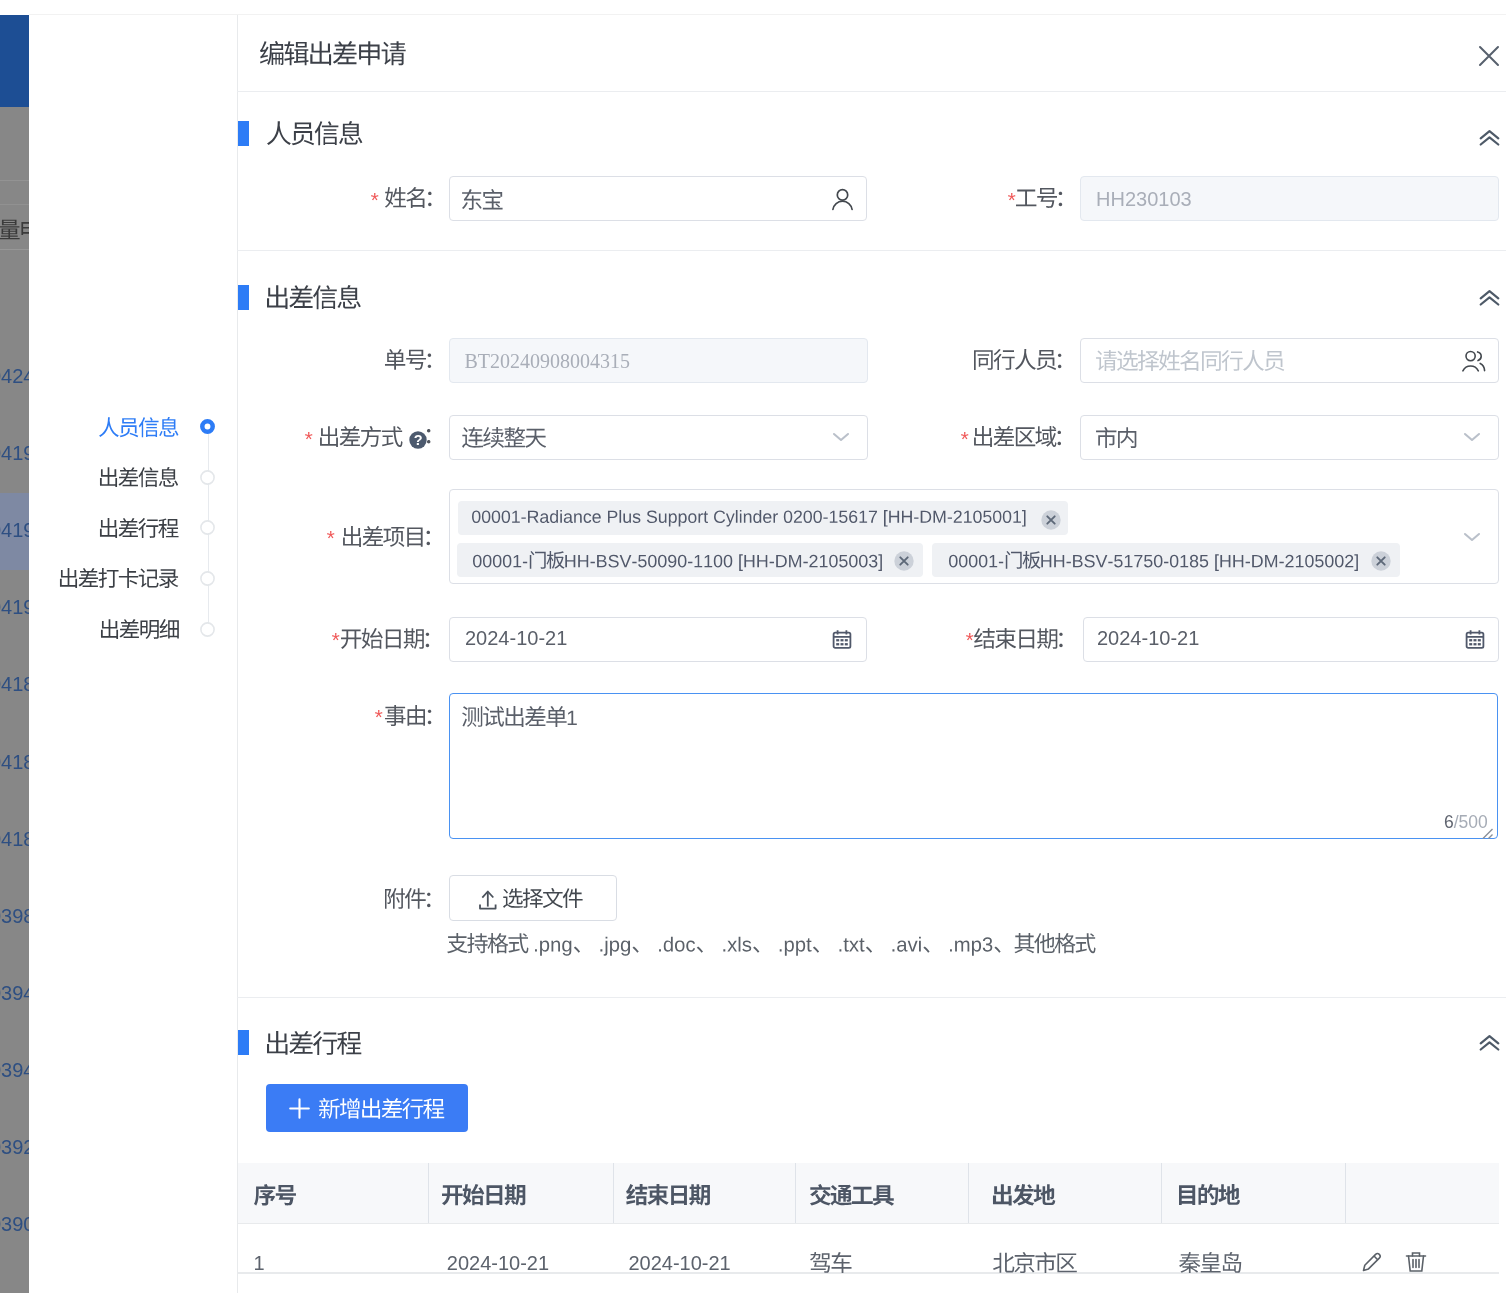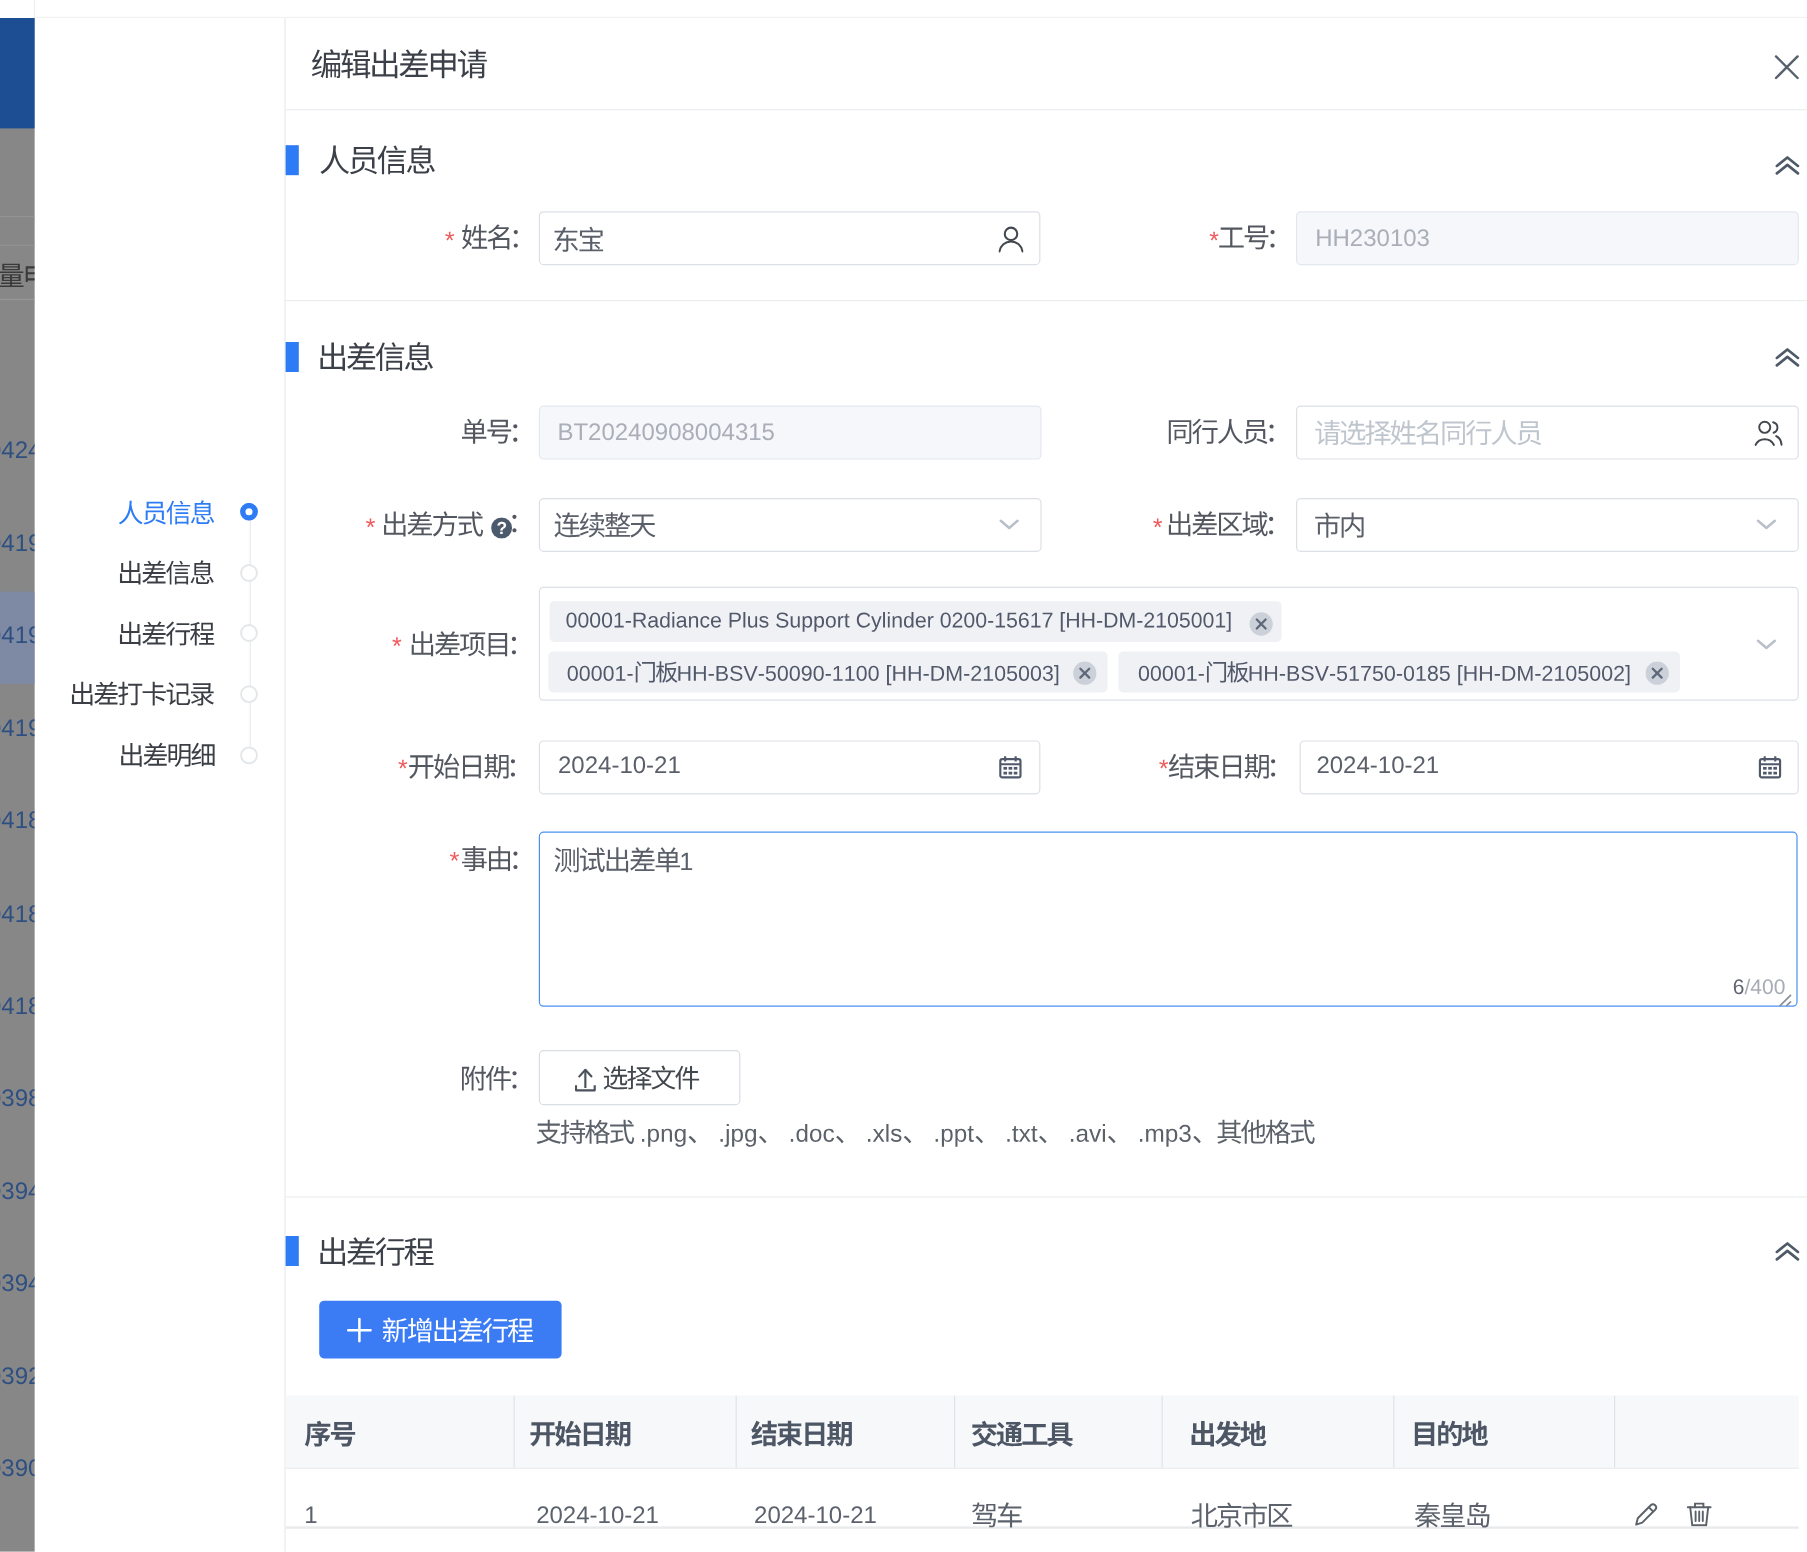--- a/index.html
+++ b/index.html
@@ -142,21 +142,21 @@
       <path d="M1.7 15.5 L10.5 8.4 L19.3 15.5"></path>
     </g>
   </svg>
 <svg style="position:absolute;left:382.5px;top:347.1px" width="50.2" height="24.8" viewBox="0 0 50.2 24.8">
     <g transform="translate(0.78 20.96)">
       <path fill="#53575f" d="M5 -9.9H10.4V-7.5H5ZM12.2 -9.9H17.8V-7.5H12.2ZM5 -13.7H10.4V-11.3H5ZM12.2 -13.7H17.8V-11.3H12.2ZM16.1 -19C15.6 -17.8 14.6 -16.2 13.8 -15.1H8.3L9.2 -15.6C8.8 -16.5 7.7 -17.9 6.8 -19L5.4 -18.3C6.2 -17.3 7.1 -16 7.6 -15.1H3.4V-6H10.4V-3.9H1.2V-2.3H10.4V1.8H12.2V-2.3H21.5V-3.9H12.2V-6H19.5V-15.1H15.7C16.4 -16.1 17.2 -17.3 17.9 -18.3Z M26.9 -16.6H37.7V-13.5H26.9ZM25.2 -18.1V-12H39.5V-18.1ZM22.4 -10V-8.4H27.1C26.6 -7 26.1 -5.4 25.6 -4.3H37.5C37.1 -1.7 36.6 -0.4 36 0C35.8 0.2 35.5 0.2 34.9 0.2C34.3 0.2 32.7 0.2 31.1 0C31.4 0.5 31.6 1.2 31.7 1.7C33.2 1.8 34.7 1.8 35.5 1.7C36.4 1.7 36.9 1.6 37.5 1.1C38.3 0.4 38.9 -1.3 39.4 -5.1C39.5 -5.4 39.5 -5.9 39.5 -5.9H28.1L29 -8.4H42.2V-10Z"></path>
       <path fill="#53575f" d="M45.7 -11C46.6 -11 47.4 -11.7 47.4 -12.7C47.4 -13.7 46.6 -14.4 45.7 -14.4C44.8 -14.4 43.9 -13.7 43.9 -12.7C43.9 -11.7 44.8 -11 45.7 -11ZM45.7 0.1C46.6 0.1 47.4 -0.6 47.4 -1.6C47.4 -2.7 46.6 -3.3 45.7 -3.3C44.8 -3.3 43.9 -2.7 43.9 -1.6C43.9 -0.6 44.8 0.1 45.7 0.1Z"></path>
     </g>
   </svg>
 <div style="position:absolute;left:449.0px;top:338.0px;width:419.0px;height:45.0px;background:#f5f7fa;border:1px solid #e3e8ef;border-radius:4px;"></div>
-<div style="position:absolute;left:464.5px;top:349.0px;font-size:20px;line-height:24px;color:#a9aeb8;font-weight:400;">BT20240908004315</div>
+<div style="position:absolute;left:464.5px;top:349.0px;font-size:20px;line-height:24px;color:#a9aeb8;font-weight:400;font-family:Liberation Serif, serif;">BT20240908004315</div>
 <svg style="position:absolute;left:971.8px;top:347.0px" width="91.4" height="25.0" viewBox="0 0 91.4 25.0">
     <g transform="translate(0.00 21.07)">
       <path fill="#53575f" d="M5.6 -13.9V-12.4H17.1V-13.9ZM8.3 -8.6H14.3V-4.3H8.3ZM6.8 -10V-1.2H8.3V-2.8H15.9V-10ZM2 -17.9V1.9H3.7V-16.3H19.1V-0.4C19.1 0 18.9 0.2 18.5 0.2C18.1 0.2 16.8 0.2 15.4 0.2C15.6 0.6 15.9 1.4 16 1.8C17.9 1.8 19.1 1.8 19.8 1.5C20.5 1.2 20.7 0.7 20.7 -0.3V-17.9Z M30.9 -17.7V-16.1H42V-17.7ZM27.1 -19.1C25.9 -17.4 23.7 -15.4 21.8 -14.1C22.1 -13.8 22.6 -13.1 22.8 -12.7C24.8 -14.2 27.2 -16.4 28.7 -18.4ZM29.9 -11.4V-9.8H37.5V-0.4C37.5 -0 37.4 0.1 36.9 0.1C36.5 0.1 35 0.1 33.4 0.1C33.6 0.6 33.9 1.3 33.9 1.7C36.2 1.7 37.4 1.7 38.2 1.5C39 1.2 39.2 0.7 39.2 -0.4V-9.8H42.7V-11.4ZM28 -14.2C26.4 -11.6 23.9 -9 21.6 -7.3C21.9 -7 22.5 -6.2 22.8 -5.9C23.6 -6.6 24.5 -7.4 25.4 -8.3V1.9H27V-10.1C28 -11.2 28.8 -12.4 29.6 -13.6Z M52.4 -19C52.3 -15.5 52.4 -4.4 43 0.4C43.5 0.7 44 1.3 44.4 1.7C49.9 -1.2 52.3 -6.3 53.4 -10.9C54.5 -6.6 56.9 -1 62.6 1.6C62.9 1.2 63.4 0.6 63.9 0.2C55.9 -3.4 54.5 -12.9 54.1 -15.6C54.2 -17 54.2 -18.1 54.3 -19Z M69.1 -16.6H79.7V-14H69.1ZM67.3 -18V-12.5H81.5V-18ZM73.3 -7.4V-5.3C73.3 -3.5 72.7 -1.1 64.5 0.5C64.9 0.9 65.4 1.5 65.6 1.9C74.1 0 75.1 -2.9 75.1 -5.3V-7.4ZM75 -1.5C77.8 -0.5 81.5 1 83.4 1.9L84.2 0.5C82.3 -0.5 78.5 -1.9 75.8 -2.7ZM66.5 -10.5V-2.1H68.3V-8.9H80.6V-2.2H82.4V-10.5Z"></path>
       <path fill="#53575f" d="M87.7 -11C88.6 -11 89.4 -11.7 89.4 -12.7C89.4 -13.7 88.6 -14.4 87.7 -14.4C86.8 -14.4 85.9 -13.7 85.9 -12.7C85.9 -11.7 86.8 -11 87.7 -11ZM87.7 0.1C88.6 0.1 89.4 -0.6 89.4 -1.6C89.4 -2.7 88.6 -3.3 87.7 -3.3C86.8 -3.3 85.9 -2.7 85.9 -1.6C85.9 -0.6 86.8 0.1 87.7 0.1Z"></path>
     </g>
   </svg>
 <div style="position:absolute;left:1080.0px;top:338.0px;width:419.0px;height:45.0px;background:#fff;border:1px solid #dcdfe6;border-radius:4px;"></div>
 <svg style="position:absolute;left:1094.0px;top:348.0px" width="192.3" height="25.0" viewBox="0 0 192.3 25.0">
     <g transform="translate(1.05 21.12)">
       <path fill="#bfc5cd" d="M2.4 -17.5C3.6 -16.4 5.1 -14.9 5.8 -14L7 -15.2C6.3 -16.1 4.7 -17.5 3.5 -18.6ZM1 -11.9V-10.3H4.4V-2C4.4 -1 3.7 -0.3 3.3 -0C3.6 0.3 4 1 4.2 1.4C4.5 0.9 5.1 0.5 8.9 -2.5C8.7 -2.8 8.5 -3.5 8.3 -3.9L6 -2.2V-11.9ZM11.2 -4.8H18.3V-2.9H11.2ZM11.2 -6V-7.8H18.3V-6ZM13.9 -19.1V-17.3H8.7V-16H13.9V-14.5H9.2V-13.3H13.9V-11.7H8V-10.4H21.8V-11.7H15.6V-13.3H20.4V-14.5H15.6V-16H21.1V-17.3H15.6V-19.1ZM9.6 -9.1V1.8H11.2V-1.7H18.3V-0.1C18.3 0.2 18.2 0.2 17.9 0.3C17.6 0.3 16.5 0.3 15.4 0.2C15.6 0.7 15.8 1.3 15.9 1.7C17.5 1.7 18.5 1.7 19.1 1.5C19.8 1.2 20 0.7 20 -0.1V-9.1Z M22.4 -17.4C23.7 -16.2 25.2 -14.7 25.9 -13.5L27.3 -14.6C26.6 -15.7 25 -17.2 23.7 -18.3ZM31.1 -18.4C30.6 -16.4 29.6 -14.4 28.4 -13C28.8 -12.8 29.5 -12.4 29.8 -12.1C30.4 -12.7 30.9 -13.5 31.3 -14.4H34.7V-11.1H28.3V-9.6H32.4C32 -6.6 31 -4.5 27.6 -3.3C28 -2.9 28.5 -2.3 28.7 -1.9C32.5 -3.4 33.6 -6 34.1 -9.6H36.4V-4.3C36.4 -2.6 36.8 -2.1 38.5 -2.1C38.8 -2.1 40.4 -2.1 40.7 -2.1C42.1 -2.1 42.6 -2.8 42.8 -5.7C42.3 -5.8 41.6 -6.1 41.3 -6.4C41.2 -4 41.1 -3.7 40.5 -3.7C40.2 -3.7 39 -3.7 38.7 -3.7C38.1 -3.7 38.1 -3.8 38.1 -4.3V-9.6H42.6V-11.1H36.4V-14.4H41.6V-15.9H36.4V-19H34.7V-15.9H32C32.3 -16.6 32.5 -17.3 32.7 -18ZM26.7 -10.3H22.3V-8.8H25.1V-1.9C24.1 -1.4 23 -0.6 22 0.3L23.2 1.8C24.4 0.4 25.7 -0.8 26.5 -0.8C27 -0.8 27.7 -0.1 28.6 0.4C30.1 1.3 32 1.5 34.6 1.5C36.8 1.5 40.7 1.4 42.4 1.3C42.5 0.8 42.7 -0 42.9 -0.5C40.7 -0.2 37.2 -0.1 34.6 -0.1C32.2 -0.1 30.3 -0.2 28.9 -1C27.8 -1.7 27.3 -2.2 26.7 -2.3Z M46 -19V-14.5H43V-12.9H46V-8.1C44.8 -7.7 43.7 -7.4 42.8 -7.1L43.2 -5.5L46 -6.4V-0.3C46 0 45.9 0.1 45.6 0.1C45.4 0.1 44.5 0.2 43.5 0.1C43.7 0.6 43.9 1.3 44 1.7C45.4 1.7 46.3 1.7 46.9 1.4C47.5 1.1 47.7 0.7 47.7 -0.3V-6.9L50.3 -7.8L50.1 -9.3L47.7 -8.6V-12.9H50.4V-14.5H47.7V-19ZM60.2 -16.3C59.4 -15.1 58.3 -14.1 57 -13.2C55.8 -14.1 54.8 -15.1 54.1 -16.3ZM51 -17.8V-16.3H52.4C53.3 -14.8 54.4 -13.5 55.7 -12.3C53.9 -11.3 51.9 -10.5 50 -10C50.3 -9.7 50.7 -9 50.9 -8.6C53 -9.2 55.1 -10.1 57 -11.3C58.7 -10.1 60.8 -9.2 63 -8.6C63.3 -9 63.8 -9.7 64.1 -10C62 -10.5 60 -11.2 58.3 -12.3C60.1 -13.7 61.6 -15.4 62.6 -17.4L61.6 -17.9L61.3 -17.8ZM56.1 -9.3V-7.3H51.5V-5.8H56.1V-3.5H50.3V-1.9H56.1V1.9H57.8V-1.9H63.7V-3.5H57.8V-5.8H62.1V-7.3H57.8V-9.3Z M70.1 -12.8C69.8 -10 69.3 -7.6 68.6 -5.6C67.8 -6.2 67 -6.8 66.3 -7.3C66.7 -8.9 67.2 -10.8 67.6 -12.8ZM64.5 -6.6C65.6 -5.9 66.8 -5 67.9 -4.1C66.9 -2 65.5 -0.5 63.8 0.4C64.2 0.7 64.6 1.3 64.8 1.7C66.6 0.7 68.1 -0.9 69.2 -3C70 -2.3 70.6 -1.6 71.1 -1L72 -2.5C71.5 -3.1 70.8 -3.8 69.9 -4.6C70.9 -7.1 71.5 -10.3 71.7 -14.3L70.8 -14.4L70.5 -14.4H67.9C68.2 -16 68.5 -17.5 68.7 -18.9L67.1 -19.1C66.9 -17.6 66.7 -16 66.4 -14.4H64V-12.8H66C65.6 -10.5 65 -8.2 64.5 -6.6ZM72 -0.4V1.2H84.8V-0.4H79.6V-5.8H84V-7.4H79.6V-12.3H84.3V-13.9H79.6V-19H77.9V-13.9H75C75.3 -15.1 75.6 -16.3 75.8 -17.6L74.2 -17.8C73.7 -14.7 72.8 -11.5 71.5 -9.5C71.8 -9.3 72.6 -8.8 72.9 -8.6C73.5 -9.6 74.1 -10.9 74.5 -12.3H77.9V-7.4H73.4V-5.8H77.9V-0.4Z M90 -12C91.1 -11.2 92.5 -10.1 93.5 -9.2C90.8 -7.8 87.9 -6.8 85.1 -6.2C85.4 -5.8 85.8 -5.1 86 -4.6C87.2 -4.9 88.5 -5.3 89.7 -5.7V1.8H91.4V0.6H101.5V1.8H103.3V-7.7H94.2C98 -9.7 101.3 -12.5 103.1 -16.2L102 -16.9L101.7 -16.8H93.7C94.2 -17.4 94.7 -18.1 95.2 -18.7L93.2 -19.1C91.9 -16.9 89.3 -14.4 85.6 -12.7C86 -12.4 86.5 -11.8 86.8 -11.4C88.9 -12.5 90.7 -13.8 92.2 -15.2H100.6C99.3 -13.2 97.3 -11.5 95 -10.1C94 -11 92.5 -12.2 91.3 -13ZM101.5 -1H91.4V-6.1H101.5Z M110.6 -13.9V-12.4H122.1V-13.9ZM113.3 -8.6H119.3V-4.3H113.3ZM111.8 -10V-1.2H113.3V-2.8H120.9V-10ZM107 -17.9V1.9H108.7V-16.3H124.1V-0.4C124.1 0 123.9 0.2 123.5 0.2C123.1 0.2 121.8 0.2 120.4 0.2C120.6 0.6 120.9 1.4 121 1.8C122.9 1.8 124.1 1.8 124.8 1.5C125.5 1.2 125.7 0.7 125.7 -0.3V-17.9Z M135.9 -17.7V-16.1H147V-17.7ZM132.1 -19.1C130.9 -17.4 128.7 -15.4 126.8 -14.1C127.1 -13.8 127.6 -13.1 127.8 -12.7C129.8 -14.2 132.2 -16.4 133.7 -18.4ZM134.9 -11.4V-9.8H142.5V-0.4C142.5 -0 142.4 0.1 141.9 0.1C141.5 0.1 140 0.1 138.4 0.1C138.6 0.6 138.9 1.3 138.9 1.7C141.2 1.7 142.4 1.7 143.2 1.5C144 1.2 144.2 0.7 144.2 -0.4V-9.8H147.7V-11.4ZM133 -14.2C131.4 -11.6 128.9 -9 126.6 -7.3C126.9 -7 127.5 -6.2 127.8 -5.9C128.6 -6.6 129.5 -7.4 130.4 -8.3V1.9H132V-10.1C133 -11.2 133.8 -12.4 134.6 -13.6Z M157.4 -19C157.3 -15.5 157.4 -4.4 148 0.4C148.5 0.7 149 1.3 149.4 1.7C154.9 -1.2 157.3 -6.3 158.4 -10.9C159.5 -6.6 161.9 -1 167.6 1.6C167.9 1.2 168.4 0.6 168.9 0.2C160.9 -3.4 159.5 -12.9 159.1 -15.6C159.2 -17 159.2 -18.1 159.3 -19Z M174.1 -16.6H184.7V-14H174.1ZM172.3 -18V-12.5H186.5V-18ZM178.3 -7.4V-5.3C178.3 -3.5 177.7 -1.1 169.5 0.5C169.9 0.9 170.4 1.5 170.6 1.9C179.1 0 180.1 -2.9 180.1 -5.3V-7.4ZM180 -1.5C182.8 -0.5 186.5 1 188.4 1.9L189.2 0.5C187.3 -0.5 183.5 -1.9 180.8 -2.7ZM171.5 -10.5V-2.1H173.3V-8.9H185.6V-2.2H187.4V-10.5Z"></path>
@@ -327,21 +327,21 @@
       <path fill="#53575f" d="M3 -3V-1.6H10.4V-0.1C10.4 0.3 10.3 0.4 9.8 0.5C9.5 0.5 8.1 0.5 6.7 0.5C6.9 0.8 7.2 1.5 7.3 1.9C9.2 1.9 10.4 1.9 11.1 1.6C11.8 1.4 12.1 1 12.1 -0.1V-1.6H17.6V-0.6H19.3V-4.7H21.7V-6H19.3V-8.9H12.1V-10.5H18.9V-14.5H12.1V-15.8H21.2V-17.2H12.1V-19.1H10.4V-17.2H1.5V-15.8H10.4V-14.5H3.9V-10.5H10.4V-8.9H3.2V-7.6H10.4V-6H1.1V-4.7H10.4V-3ZM5.5 -13.3H10.4V-11.7H5.5ZM12.1 -13.3H17.2V-11.7H12.1ZM12.1 -7.6H17.6V-6H12.1ZM12.1 -4.7H17.6V-3H12.1Z M25.3 -6.3H31.4V-1.3H25.3ZM39.4 -6.3V-1.3H33.1V-6.3ZM25.3 -8V-13H31.4V-8ZM39.4 -8H33.1V-13H39.4ZM31.4 -19.1V-14.7H23.6V1.8H25.3V0.4H39.4V1.7H41.1V-14.7H33.1V-19.1Z"></path>
       <path fill="#53575f" d="M45.7 -11C46.6 -11 47.4 -11.7 47.4 -12.7C47.4 -13.7 46.6 -14.4 45.7 -14.4C44.8 -14.4 43.9 -13.7 43.9 -12.7C43.9 -11.7 44.8 -11 45.7 -11ZM45.7 0.1C46.6 0.1 47.4 -0.6 47.4 -1.6C47.4 -2.7 46.6 -3.3 45.7 -3.3C44.8 -3.3 43.9 -2.7 43.9 -1.6C43.9 -0.6 44.8 0.1 45.7 0.1Z"></path>
     </g>
   </svg>
 <div style="position:absolute;left:449.0px;top:693.0px;width:1049.0px;height:145.5px;background:#fff;border:1.5px solid #4a92f2;border-radius:4px;"></div>
 <svg style="position:absolute;left:460.0px;top:703.6px" width="118.8" height="24.9" viewBox="0 0 118.8 24.9">
     <g transform="translate(1.14 21.10)">
       <path fill="#5a5f69" d="M11 -2.1C12.2 -1 13.5 0.6 14.2 1.7L15.3 0.9C14.6 -0.1 13.2 -1.6 12.1 -2.7ZM7.1 -17.7V-3.5H8.4V-16.4H13.3V-3.6H14.7V-17.7ZM19.7 -18.8V-0.2C19.7 0.2 19.5 0.3 19.2 0.3C18.9 0.3 17.8 0.3 16.6 0.3C16.8 0.7 17.1 1.4 17.1 1.7C18.7 1.7 19.7 1.7 20.3 1.5C20.8 1.2 21.1 0.8 21.1 -0.2V-18.8ZM16.6 -17V-3.4H17.9V-17ZM10.1 -14.8V-6.8C10.1 -4 9.7 -1.2 5.9 0.7C6.1 0.9 6.6 1.5 6.7 1.8C10.8 -0.3 11.4 -3.7 11.4 -6.8V-14.8ZM1.8 -17.6C3.1 -16.9 4.7 -15.8 5.5 -15.1L6.6 -16.5C5.7 -17.1 4.1 -18.1 2.9 -18.8ZM0.9 -11.5C2.1 -10.8 3.8 -9.8 4.6 -9.1L5.6 -10.4C4.7 -11.1 3.1 -12.1 1.8 -12.7ZM1.3 0.6 2.9 1.5C3.8 -0.6 4.9 -3.4 5.8 -5.7L4.4 -6.6C3.5 -4.1 2.2 -1.1 1.3 0.6Z M23.7 -17.6C24.9 -16.6 26.3 -15.1 27 -14.2L28.2 -15.4C27.5 -16.3 26 -17.6 24.9 -18.6ZM38.6 -18.1C39.6 -17.1 40.6 -15.7 41.1 -14.8L42.3 -15.6C41.8 -16.5 40.8 -17.8 39.8 -18.8ZM22.1 -11.9V-10.3H25.3V-2.1C25.3 -1.2 24.6 -0.5 24.2 -0.2C24.5 0.1 24.9 0.8 25.1 1.2C25.4 0.8 26 0.4 29.9 -2.2C29.7 -2.5 29.5 -3.2 29.4 -3.7L26.9 -2V-11.9ZM36.2 -18.9 36.4 -14.3H28.8V-12.7H36.4C36.8 -4.2 37.9 1.7 40.7 1.7C41.6 1.7 42.5 0.8 42.9 -3C42.6 -3.2 41.9 -3.6 41.6 -4C41.4 -1.7 41.2 -0.5 40.8 -0.5C39.3 -0.5 38.5 -5.7 38.1 -12.7H42.8V-14.3H38C38 -15.8 37.9 -17.4 37.9 -18.9ZM29.2 -1.4 29.6 0.2C31.5 -0.3 34 -1.1 36.4 -1.8L36.2 -3.3L33.5 -2.5V-7.8H35.7V-9.4H29.6V-7.8H32V-2.1Z M44.4 -7.7V0.5H60.5V1.8H62.3V-7.7H60.5V-1.2H54.2V-9.2H61.4V-17H59.6V-10.8H54.2V-19H52.4V-10.8H47.2V-17H45.4V-9.2H52.4V-1.2H46.2V-7.7Z M78.7 -19.1C78.3 -18.2 77.6 -16.9 77 -16.1H71.8C71.4 -16.9 70.6 -18.1 69.9 -19L68.4 -18.4C68.9 -17.7 69.5 -16.8 69.9 -16.1H65.4V-14.5H73C72.8 -13.8 72.7 -13.2 72.5 -12.5H66.5V-11H72C71.8 -10.3 71.6 -9.6 71.3 -9H64.4V-7.4H70.5C68.9 -4.7 66.8 -2.6 63.9 -1.1C64.2 -0.8 64.9 -0 65.1 0.3C67.6 -1 69.5 -2.8 71 -5V-4H75.6V-0.7H68V0.8H84.3V-0.7H77.4V-4H82.6V-5.6H71.4C71.8 -6.2 72.1 -6.8 72.4 -7.4H84.3V-9H73.1C73.4 -9.6 73.6 -10.3 73.9 -11H82.3V-12.5H74.3C74.5 -13.2 74.6 -13.8 74.8 -14.5H83.5V-16.1H78.9C79.4 -16.8 80 -17.7 80.6 -18.5Z M89 -9.9H94.4V-7.5H89ZM96.2 -9.9H101.8V-7.5H96.2ZM89 -13.7H94.4V-11.3H89ZM96.2 -13.7H101.8V-11.3H96.2ZM100.1 -19C99.6 -17.8 98.6 -16.2 97.8 -15.1H92.3L93.2 -15.6C92.8 -16.5 91.7 -17.9 90.8 -19L89.4 -18.3C90.2 -17.3 91.1 -16 91.6 -15.1H87.4V-6H94.4V-3.9H85.2V-2.3H94.4V1.8H96.2V-2.3H105.5V-3.9H96.2V-6H103.5V-15.1H99.7C100.4 -16.1 101.2 -17.3 101.9 -18.3Z M106.6 0V-1.6H110.3V-12.7L107 -10.4V-12.1L110.4 -14.4H112.1V-1.6H115.7V0Z"></path>
     </g>
   </svg>
-<div style="position:absolute;left:1444.0px;top:811.5px;font-size:17.5px;line-height:21px;color:#5a5f69;font-weight:400;"><span style="color:#606570">6</span><span style="color:#a6acb6">/400</span></div>
+<div style="position:absolute;left:1444.0px;top:811.5px;font-size:17.5px;line-height:21px;color:#5a5f69;font-weight:400;"><span style="color:#606570">6</span><span style="color:#a6acb6">/500</span></div>
 <svg style="position:absolute;left:1481.0px;top:827.0px" width="13" height="13" viewBox="0 0 13 13">
     <path d="M11.5 2 L2 11.5 M11.5 7.5 L7.5 11.5" stroke="#8a9099" stroke-width="1.4"></path>
   </svg>
 <svg style="position:absolute;left:382.5px;top:885.6px" width="49.5" height="24.8" viewBox="0 0 49.5 24.8">
     <g transform="translate(0.12 21.03)">
       <path fill="#53575f" d="M13 -9.4C13.9 -7.8 14.9 -5.6 15.3 -4.2L16.7 -4.9C16.3 -6.2 15.2 -8.3 14.3 -10ZM18.2 -18.8V-13.8H12.5V-12.2H18.2V-0.4C18.2 0 18.1 0.1 17.7 0.1C17.4 0.1 16.3 0.1 15.1 0.1C15.3 0.6 15.6 1.3 15.6 1.8C17.3 1.8 18.3 1.7 19 1.5C19.6 1.2 19.8 0.6 19.8 -0.4V-12.2H21.8V-13.8H19.8V-18.8ZM11.7 -19C10.8 -15.7 9.1 -12.5 7.2 -10.4C7.5 -10 8.1 -9.3 8.3 -9C8.8 -9.6 9.4 -10.4 9.9 -11.2V1.7H11.5V-14C12.2 -15.5 12.8 -17 13.3 -18.6ZM1.9 -18.1V1.8H3.4V-16.5H6.2C5.7 -14.9 5.1 -12.9 4.5 -11.2C6 -9.3 6.4 -7.7 6.4 -6.4C6.4 -5.7 6.3 -5 5.9 -4.8C5.8 -4.6 5.5 -4.6 5.3 -4.6C5 -4.6 4.6 -4.6 4.1 -4.6C4.4 -4.2 4.5 -3.5 4.5 -3.1C5 -3.1 5.5 -3.1 5.9 -3.1C6.4 -3.2 6.7 -3.3 7 -3.6C7.6 -4 7.9 -5 7.9 -6.3C7.9 -7.7 7.6 -9.4 6 -11.4C6.7 -13.2 7.5 -15.6 8.1 -17.5L7 -18.2L6.8 -18.1Z M28.2 -7.7V-6.1H34.7V1.8H36.4V-6.1H42.6V-7.7H36.4V-12.7H41.6V-14.4H36.4V-18.8H34.7V-14.4H31.7C32 -15.4 32.2 -16.5 32.4 -17.6L30.8 -17.9C30.3 -14.9 29.3 -12 28 -10.1C28.4 -9.9 29.1 -9.5 29.5 -9.3C30.1 -10.2 30.6 -11.4 31.1 -12.7H34.7V-7.7ZM27.1 -19C25.9 -15.5 23.9 -12.1 21.7 -9.9C22 -9.5 22.5 -8.6 22.7 -8.2C23.4 -9 24.1 -9.9 24.8 -10.9V1.8H26.4V-13.5C27.3 -15.1 28.1 -16.8 28.7 -18.5Z"></path>
       <path fill="#53575f" d="M45.7 -11C46.6 -11 47.4 -11.7 47.4 -12.7C47.4 -13.7 46.6 -14.4 45.7 -14.4C44.8 -14.4 43.9 -13.7 43.9 -12.7C43.9 -11.7 44.8 -11 45.7 -11ZM45.7 0.1C46.6 0.1 47.4 -0.6 47.4 -1.6C47.4 -2.7 46.6 -3.3 45.7 -3.3C44.8 -3.3 43.9 -2.7 43.9 -1.6C43.9 -0.6 44.8 0.1 45.7 0.1Z"></path>
     </g>
   </svg>
 <div style="position:absolute;left:449.0px;top:875.0px;width:168.0px;height:46.0px;background:#fff;border:1px solid #d9dde4;border-radius:4px;"></div>

